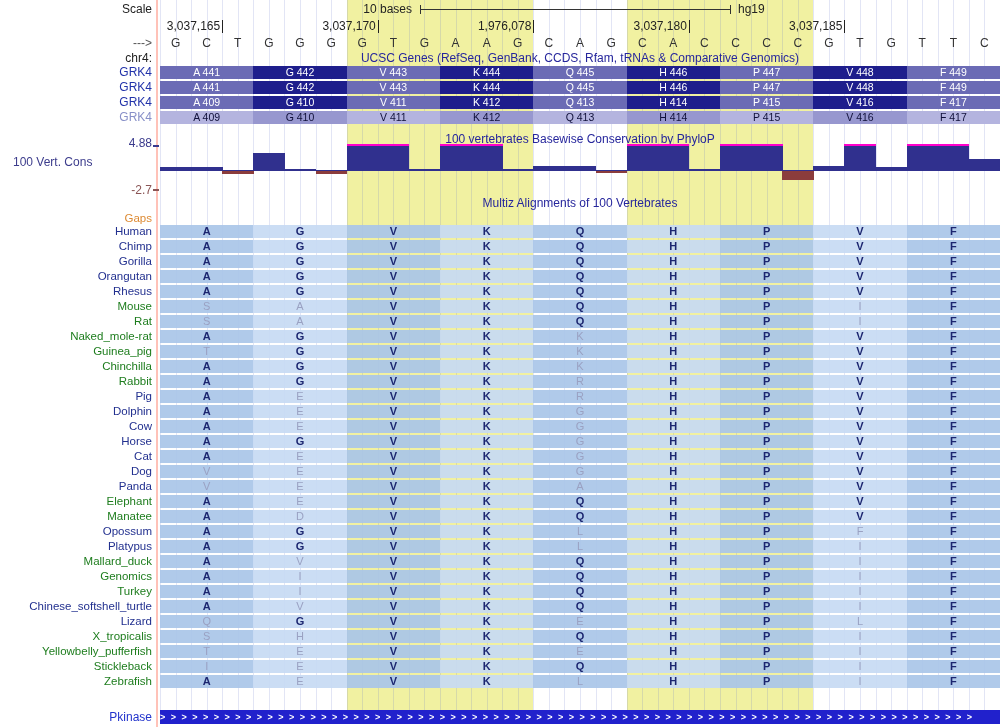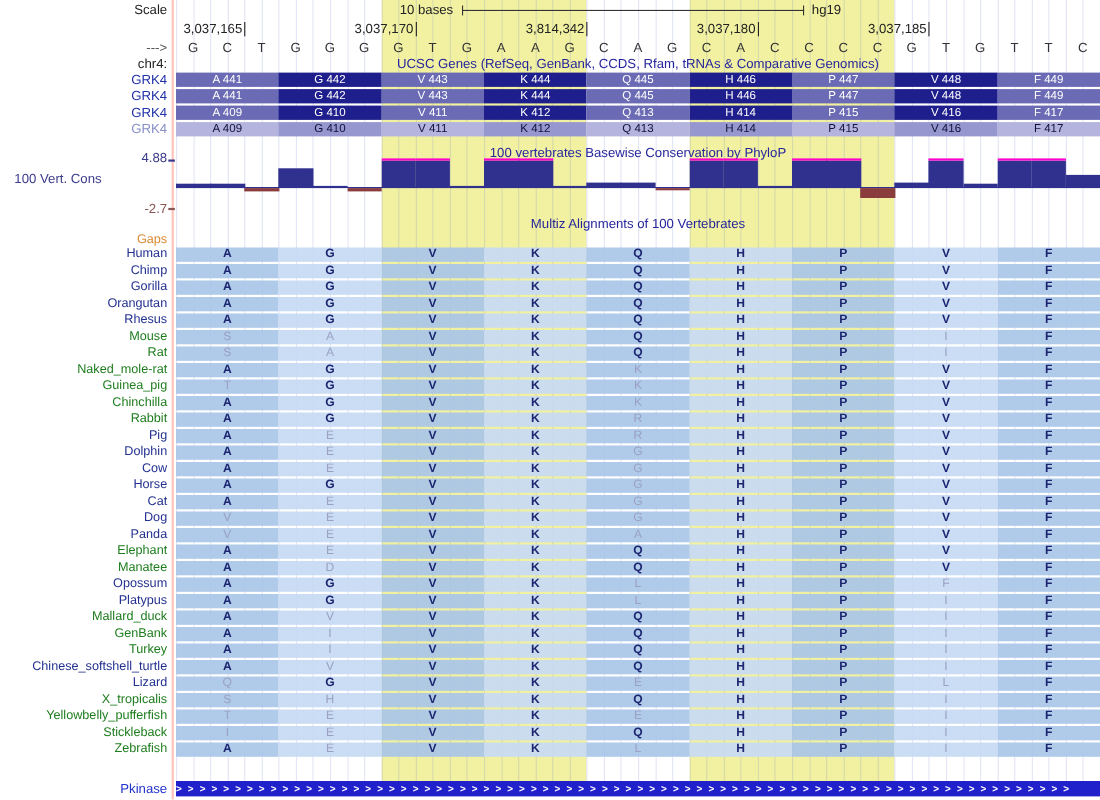--- a/index.html
+++ b/index.html
@@ -101,21 +101,21 @@
   <div class="rlabel ruler-text" style="left:300px;top:3px;width:112px;">10 bases</div>
   <div class="scale-line" style="left:420px;top:9px;width:311px;height:1px;"></div>
   <div class="scale-line" style="left:420px;top:5px;width:1px;height:9px;"></div>
   <div class="scale-line" style="left:730px;top:5px;width:1px;height:9px;"></div>
   <div class="abs ruler-text" style="left:738px;top:3px;">hg19</div>
   <div id="pos-labels">
       <div class="rlabel ruler-text" title="" style="left: 130.222px; top: 20px; width: 90px;">3,037,165</div>
       <div class="abs" style="left: 222.222px; top: 20px; width: 1px; height: 13px; background: rgb(34, 34, 34); position: absolute;"></div>
       <div class="rlabel ruler-text" title="" style="left: 285.778px; top: 20px; width: 90px;">3,037,170</div>
       <div class="abs" style="left: 377.778px; top: 20px; width: 1px; height: 13px; background: rgb(34, 34, 34); position: absolute;"></div>
-      <div class="rlabel ruler-text" title="" style="left: 441.333px; top: 20px; width: 90px;">3,814,342</div>
+      <div class="rlabel ruler-text" title="" style="left: 441.333px; top: 20px; width: 90px;">1,976,078</div>
       <div class="abs" style="left: 533.333px; top: 20px; width: 1px; height: 13px; background: rgb(34, 34, 34); position: absolute;"></div>
       <div class="rlabel ruler-text" title="" style="left: 596.889px; top: 20px; width: 90px;">3,037,180</div>
       <div class="abs" style="left: 688.889px; top: 20px; width: 1px; height: 13px; background: rgb(34, 34, 34); position: absolute;"></div>
       <div class="rlabel ruler-text" title="" style="left: 752.444px; top: 20px; width: 90px;">3,037,185</div>
       <div class="abs" style="left: 844.444px; top: 20px; width: 1px; height: 13px; background: rgb(34, 34, 34); position: absolute;"></div>
     </div>
 
   <div class="rlabel ruler-text" style="left:0;top:37px;width:152px;color:#555;">---&gt;</div>
   <div id="seq-row">
       <div class="seq-base" style="left: 160px; top: 37px; width: 31.1111px;">G</div>
@@ -718,21 +718,21 @@
         <div class="aa-letter" style="left: 373.333px; width: 93.3333px;">Q</div>
         <div class="aa-box" style="left: 466.667px; top: 0px; width: 93.3333px; background: rgb(199, 218, 243); opacity: 0.92;"></div>
         <div class="aa-letter" style="left: 466.667px; width: 93.3333px;">H</div>
         <div class="aa-box" style="left: 560px; top: 0px; width: 93.3333px; background: rgb(169, 198, 232); opacity: 0.92;"></div>
         <div class="aa-letter" style="left: 560px; width: 93.3333px;">P</div>
         <div class="aa-box" style="left: 653.333px; top: 0px; width: 93.3333px; background: rgb(199, 218, 243); opacity: 0.92;"></div>
         <div class="aa-letter gray" style="left: 653.333px; width: 93.3333px;">I</div>
         <div class="aa-box" style="left: 746.667px; top: 0px; width: 93.3333px; background: rgb(169, 198, 232); opacity: 0.92;"></div>
         <div class="aa-letter" style="left: 746.667px; width: 93.3333px;">F</div>
       </div>
-      <div class="sp-label green" style="left: 0px; top: 570px; width: 152px;">GenBank</div>
+      <div class="sp-label green" style="left: 0px; top: 570px; width: 152px;">Genomics</div>
       <div class="abs" style="left: 160px; top: 570px; width: 840px; height: 13px;">
         <div class="aa-box" style="left: 0px; top: 0px; width: 93.3333px; background: rgb(169, 198, 232); opacity: 0.92;"></div>
         <div class="aa-letter" style="left: 0px; width: 93.3333px;">A</div>
         <div class="aa-box" style="left: 93.3333px; top: 0px; width: 93.3333px; background: rgb(199, 218, 243); opacity: 0.92;"></div>
         <div class="aa-letter gray" style="left: 93.3333px; width: 93.3333px;">I</div>
         <div class="aa-box" style="left: 186.667px; top: 0px; width: 93.3333px; background: rgb(169, 198, 232); opacity: 0.92;"></div>
         <div class="aa-letter" style="left: 186.667px; width: 93.3333px;">V</div>
         <div class="aa-box" style="left: 280px; top: 0px; width: 93.3333px; background: rgb(199, 218, 243); opacity: 0.92;"></div>
         <div class="aa-letter" style="left: 280px; width: 93.3333px;">K</div>
         <div class="aa-box" style="left: 373.333px; top: 0px; width: 93.3333px; background: rgb(169, 198, 232); opacity: 0.92;"></div>

